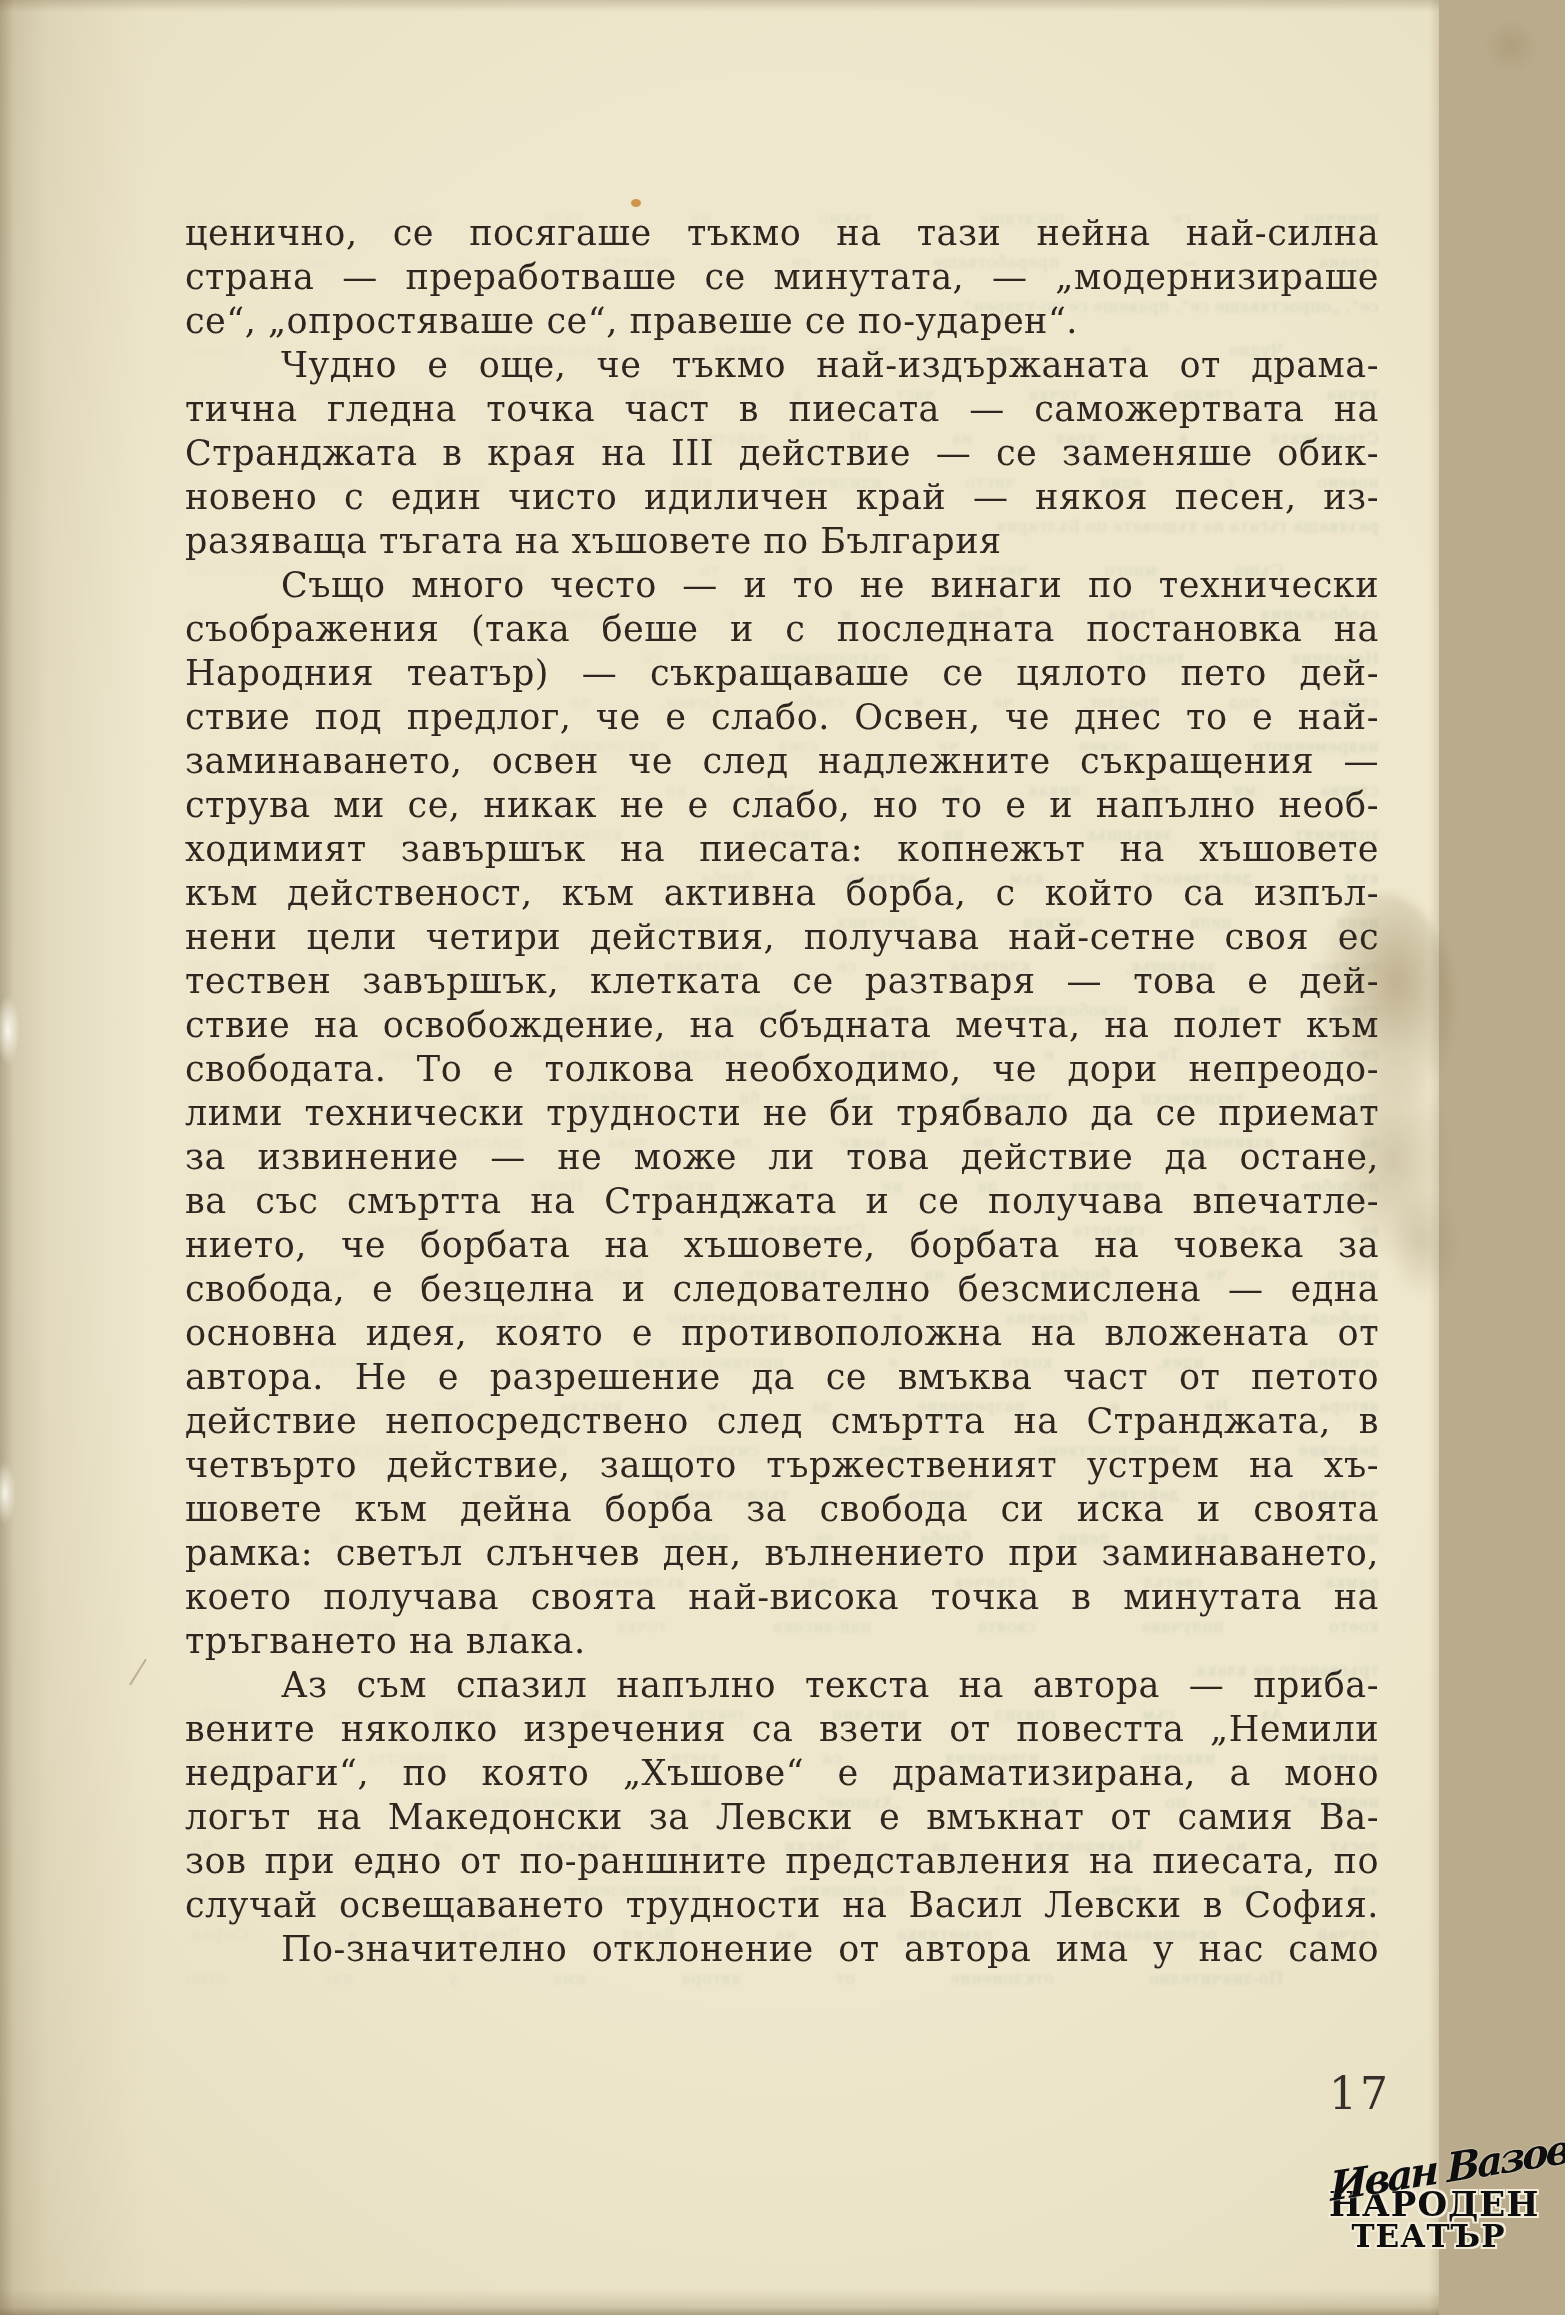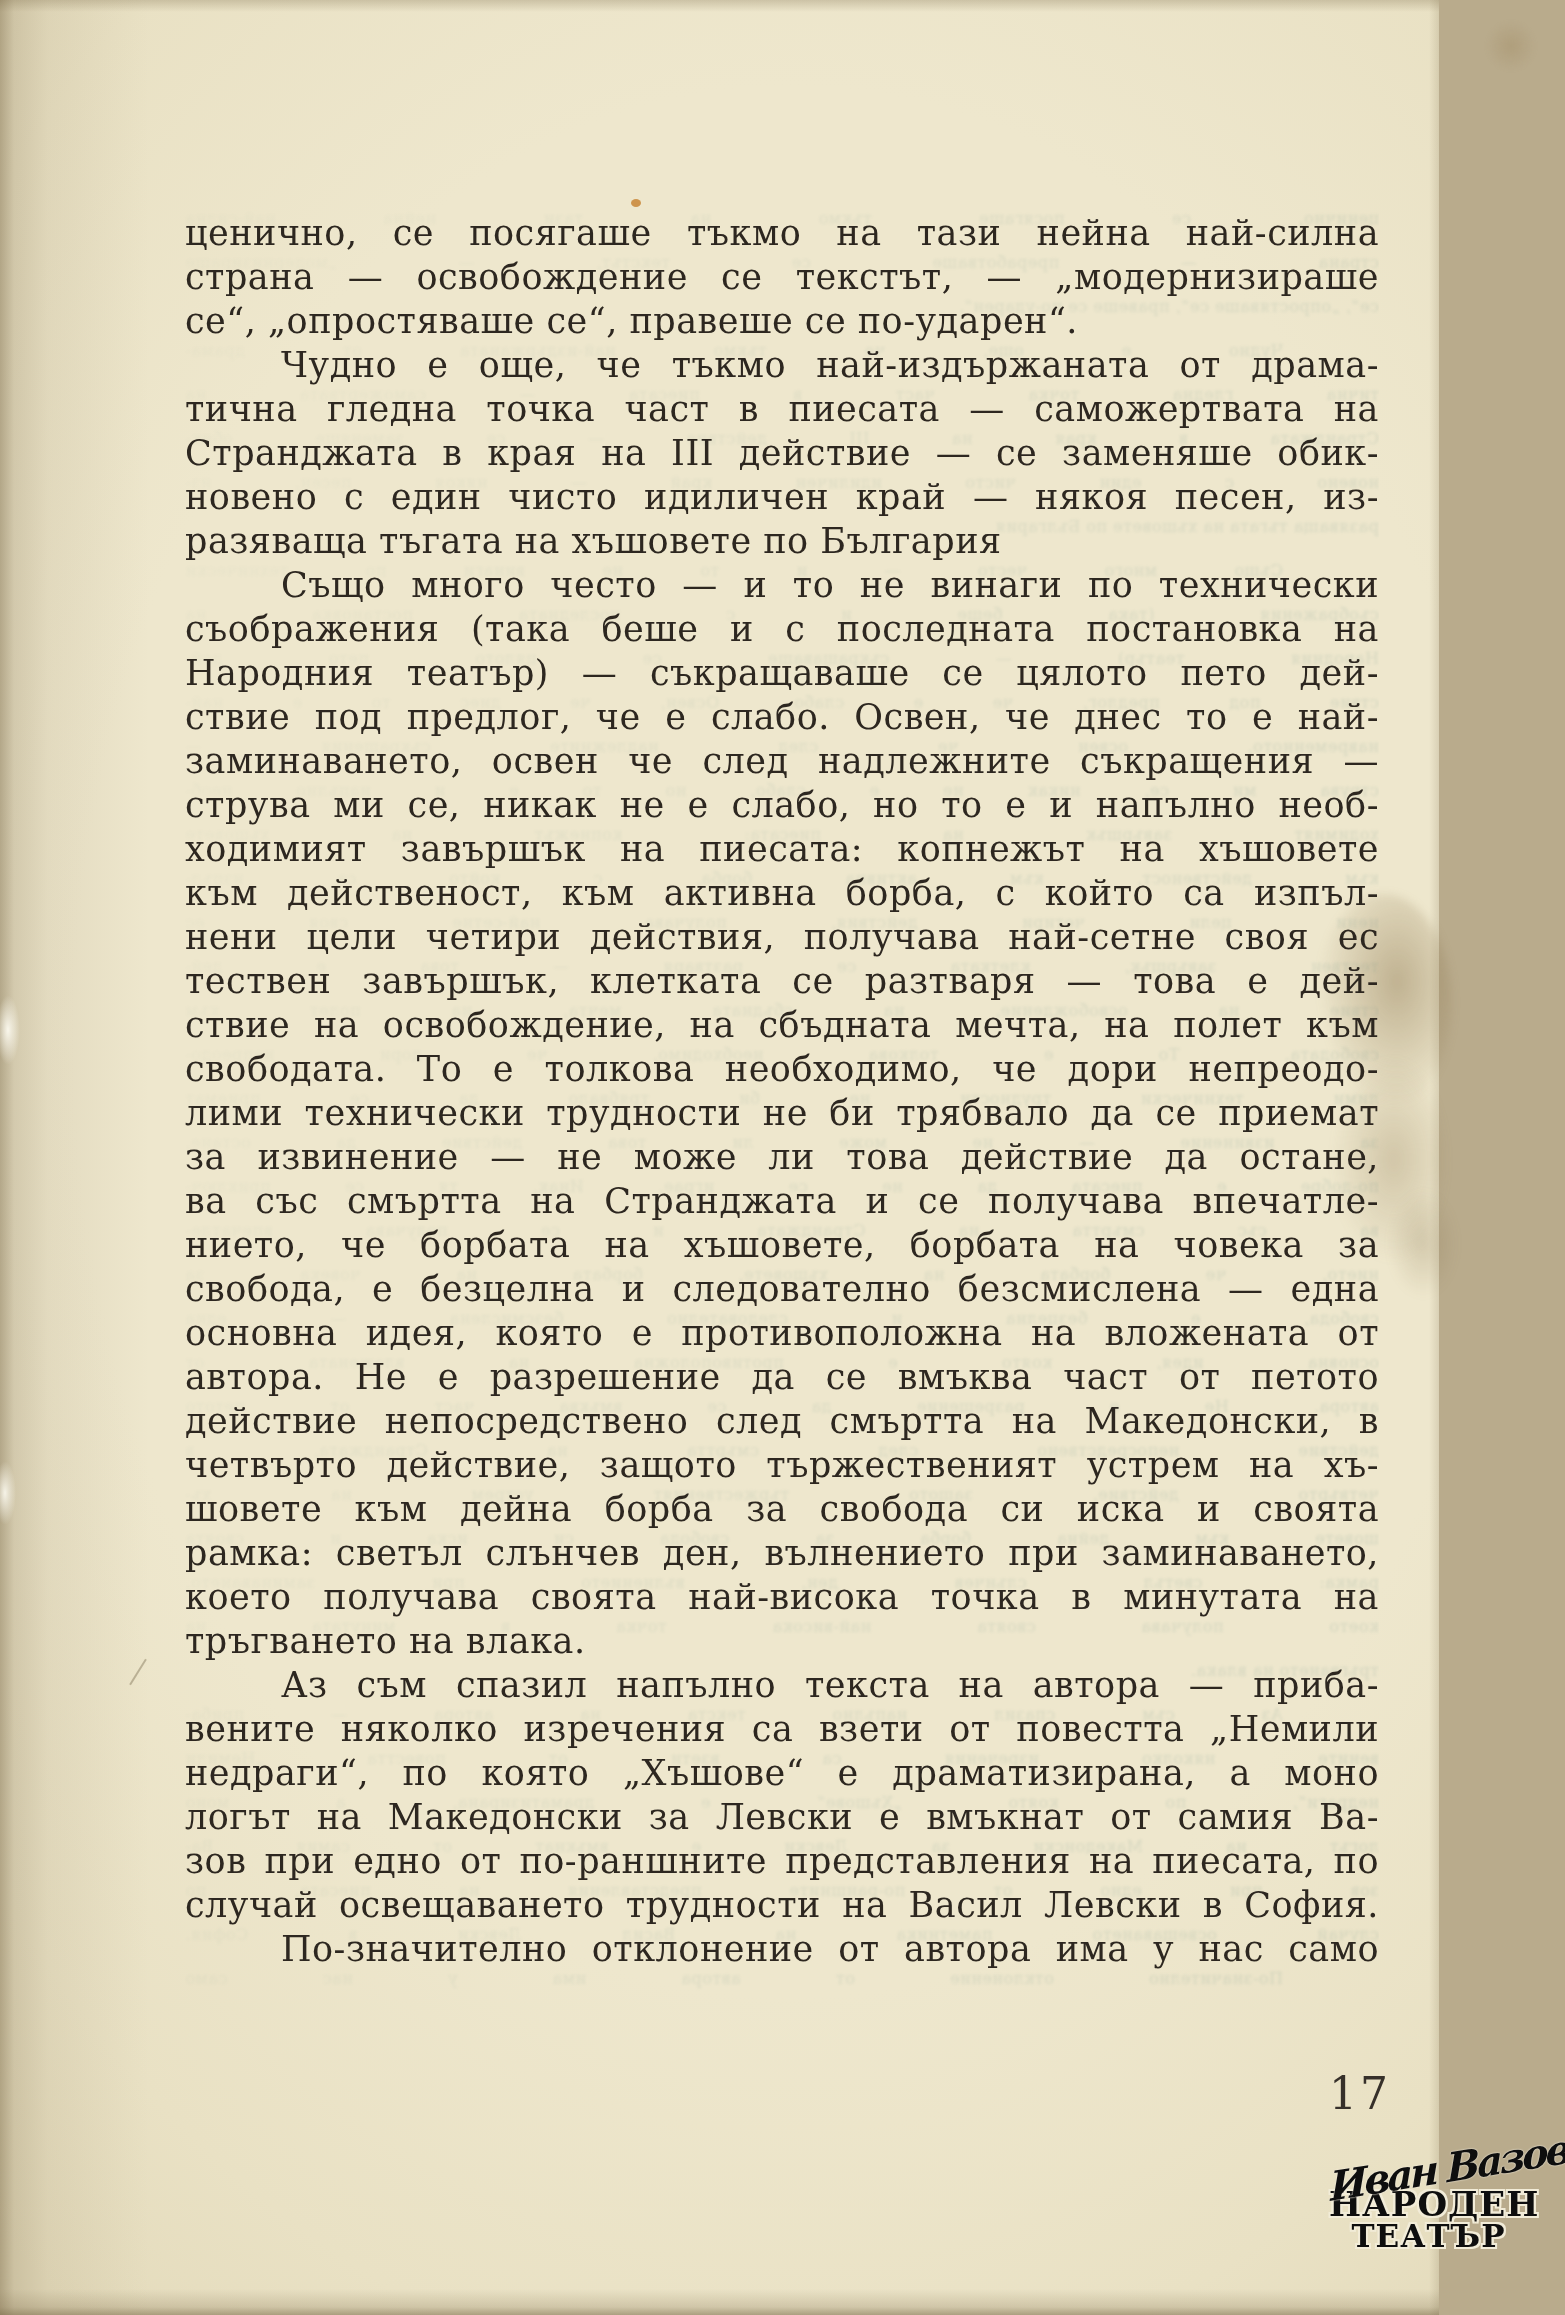--- a/index.html
+++ b/index.html
@@ -147,21 +147,21 @@
         <div class="line">недраги“, по която „Хъшове“ е драматизирана, а моно</div>
         <div class="line">логът на Македонски за Левски е вмъкнат от самия Ва-</div>
         <div class="line">зов при едно от по-раншните представления на пиесата, по</div>
         <div class="line">случай освещаването паметника на Васил Левски в София.</div>
         <div class="line indent">По-значително отклонение от автора има у нас само</div>
       </div>
   </div>
 
   <div class="text-block">
       <div class="line">ценично, се посягаше тъкмо на тази нейна най-силна</div>
-      <div class="line">страна — освобождение се текстът, — „модернизираше</div>
+      <div class="line">страна — преработваше се минутата, — „модернизираше</div>
       <div class="line endline">се“, „опростяваше се“, правеше се по-ударен“.</div>
       <div class="line indent">Чудно е още, че тъкмо най-издържаната от драма-</div>
       <div class="line">тична гледна точка част в пиесата — саможертвата на</div>
       <div class="line">Странджата в края на III действие — се заменяше обик-</div>
       <div class="line">новено с един чисто идиличен край — някоя песен, из-</div>
       <div class="line endline">разяваща тъгата на хъшовете по България</div>
       <div class="line indent">Също много често — и то не винаги по технически</div>
       <div class="line">съображения (така беше и с последната постановка на</div>
       <div class="line">Народния театър) — съкращаваше се цялото пето дей-</div>
       <div class="line">ствие под предлог, че е слабо. Освен, че днес то е най-</div>
@@ -173,21 +173,21 @@
       <div class="line">тествен завършък, клетката се разтваря — това е дей-</div>
       <div class="line">ствие на освобождение, на сбъдната мечта, на полет към</div>
       <div class="line">свободата. То е толкова необходимо, че дори непреодо-</div>
       <div class="line">лими технически трудности не би трябвало да се приемат</div>
       <div class="line">за извинение — не може ли това действие да остане,</div>
       <div class="line">ва със смъртта на Странджата и се получава впечатле-</div>
       <div class="line">нието, че борбата на хъшовете, борбата на човека за</div>
       <div class="line">свобода, е безцелна и следователно безсмислена — една</div>
       <div class="line">основна идея, която е противоположна на вложената от</div>
       <div class="line">автора. Не е разрешение да се вмъква част от петото</div>
-      <div class="line">действие непосредствено след смъртта на Македонски, в</div>
+      <div class="line">действие непосредствено след смъртта на Странджата, в</div>
       <div class="line">четвърто действие, защото тържественият устрем на хъ-</div>
       <div class="line">шовете към дейна борба за свобода си иска и своята</div>
       <div class="line">рамка: светъл слънчев ден, вълнението при заминаването,</div>
       <div class="line">което получава своята най-висока точка в минутата на</div>
       <div class="line endline">тръгването на влака.</div>
       <div class="line indent">Аз съм спазил напълно текста на автора — приба-</div>
       <div class="line">вените няколко изречения са взети от повестта „Немили</div>
       <div class="line">недраги“, по която „Хъшове“ е драматизирана, а моно</div>
       <div class="line">логът на Македонски за Левски е вмъкнат от самия Ва-</div>
       <div class="line">зов при едно от по-раншните представления на пиесата, по</div>

